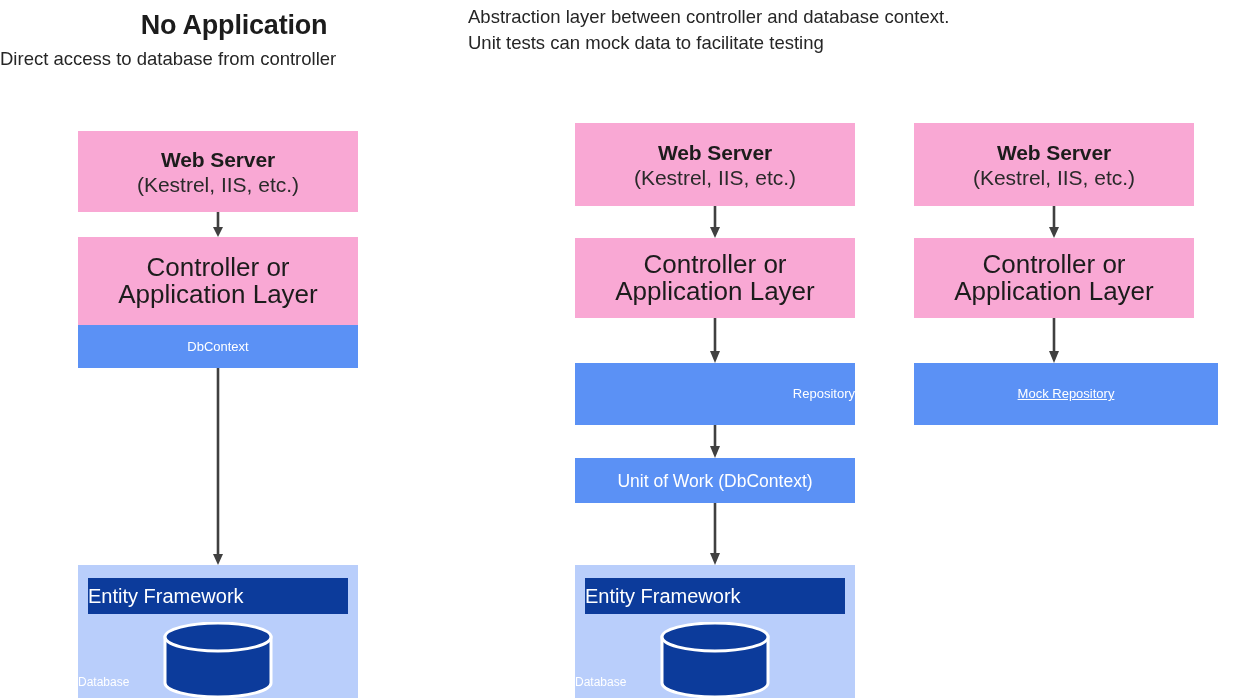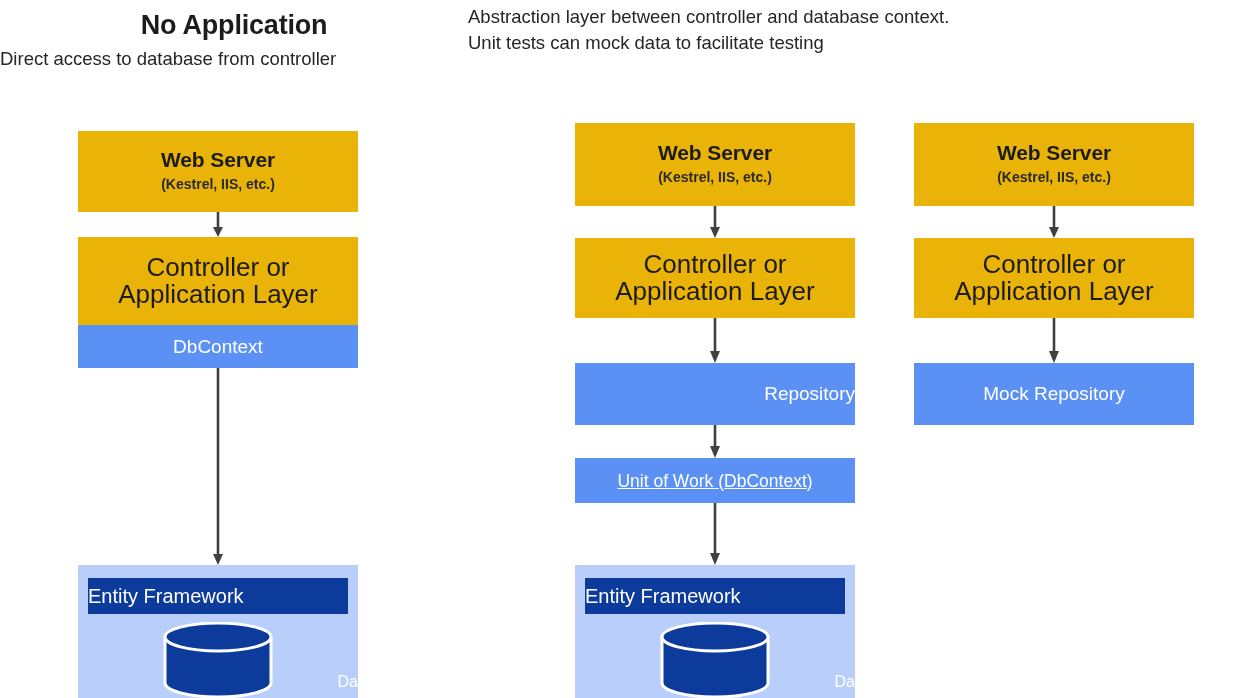--- a/index.html
+++ b/index.html
@@ -42,47 +42,47 @@
   .node {
     position: absolute;
     box-sizing: border-box;
     display: flex;
     flex-direction: column;
     align-items: center;
     justify-content: center;
     text-align: center;
   }
   .node.gray {
-    background: #eab308;
+    background: #f9a8d4;
     color: #1c1c1c;
     text-align: right;
   }
   .node.blue {
     background: #5b91f5;
     color: #ffffff;
   }
   .node .line1 {
     font-size: 21px;
     font-weight: bold;
     line-height: 26px;
     letter-spacing: -0.1px;
   }
   .node .line2 {
-    font-size: 14px;
-    font-weight: 700;
+    font-size: 21px;
+    font-weight: 400;
     line-height: 23px;
     color: #2a2a2a;
   }
   .node .line-bold {
     font-size: 26px;
     font-weight: normal;
     line-height: 27px;
   }
   .node .plain {
-    font-size: 19px;
+    font-size: 13px;
     font-weight: 400;
     line-height: 24px;
   }
   .node .plain.small {
     font-size: 17.5px;
   }
 
   
   .arrow {
     position: absolute;
@@ -105,25 +105,24 @@
     justify-content: flex-start;
     font-size: 20px;
     line-height: 24px;
   }
   .db-cyl {
     position: absolute;
   }
   .db-label {
     position: absolute;
     color: #ffffff;
-    font-size: 16px;
-    text-align: right;
+    font-size: 12px;
+    text-align: left;
     width: 100%;
     line-height: 20px;
-    padding-left: 48px;
   }
 </style>
 </head>
 <body>
 
 <div class="panel" id="panel-left">
   <div class="panel-title">No Application</div>
   <div class="panel-subtitle">
     <div>Direct access to database from controller</div>
   </div>
@@ -195,21 +194,21 @@
 
 <div class="node blue" style="left:575px; top:363px; width:280px; height:62px;align-items:flex-end;">
   <div class="plain">Repository</div>
 </div>
 
 <svg class="arrow" style="left:708px; top:425px; height:33px;" viewBox="0 0 14 33">
   <line x1="7" y1="0" x2="7" y2="23" stroke="#404040" stroke-width="2.6"></line>
   <polygon points="2,21 12,21 7,33" fill="#404040"></polygon>
 </svg>
 
-<div class="node blue" style="left:575px; top:458px; width:280px; height:45px;text-decoration:underline;">
+<div class="node blue" style="left:575px; top:458px; width:280px; height:45px;">
   <div class="plain small">Unit of Work (DbContext)</div>
 </div>
 
 <svg class="arrow" style="left:708px; top:503px; height:62px;" viewBox="0 0 14 62">
   <line x1="7" y1="0" x2="7" y2="52" stroke="#404040" stroke-width="2.6"></line>
   <polygon points="2,50 12,50 7,62" fill="#404040"></polygon>
 </svg>
 
 <div class="ef-container" style="left:575px; top:565px; width:280px; height:133px;">
   <div class="ef-bar" style="left:10px; top:13px; width:260px; height:36px;">
@@ -237,15 +236,15 @@
 <div class="node gray" style="left:914px; top:238px; width:280px; height:80px;">
   <div class="line-bold">Controller or</div>
   <div class="line-bold">Application Layer</div>
 </div>
 
 <svg class="arrow" style="left:1047px; top:318px; height:45px;" viewBox="0 0 14 45">
   <line x1="7" y1="0" x2="7" y2="35" stroke="#404040" stroke-width="2.6"></line>
   <polygon points="2,33 12,33 7,45" fill="#404040"></polygon>
 </svg>
 
-<div class="node blue" style="left:914px; top:363px; width:280px; height:62px;">
+<div class="node blue" style="left:914px; top:363px; width:304px; height:62px;text-decoration:underline;">
   <div class="plain">Mock Repository</div>
 </div>
 
 </body></html>

